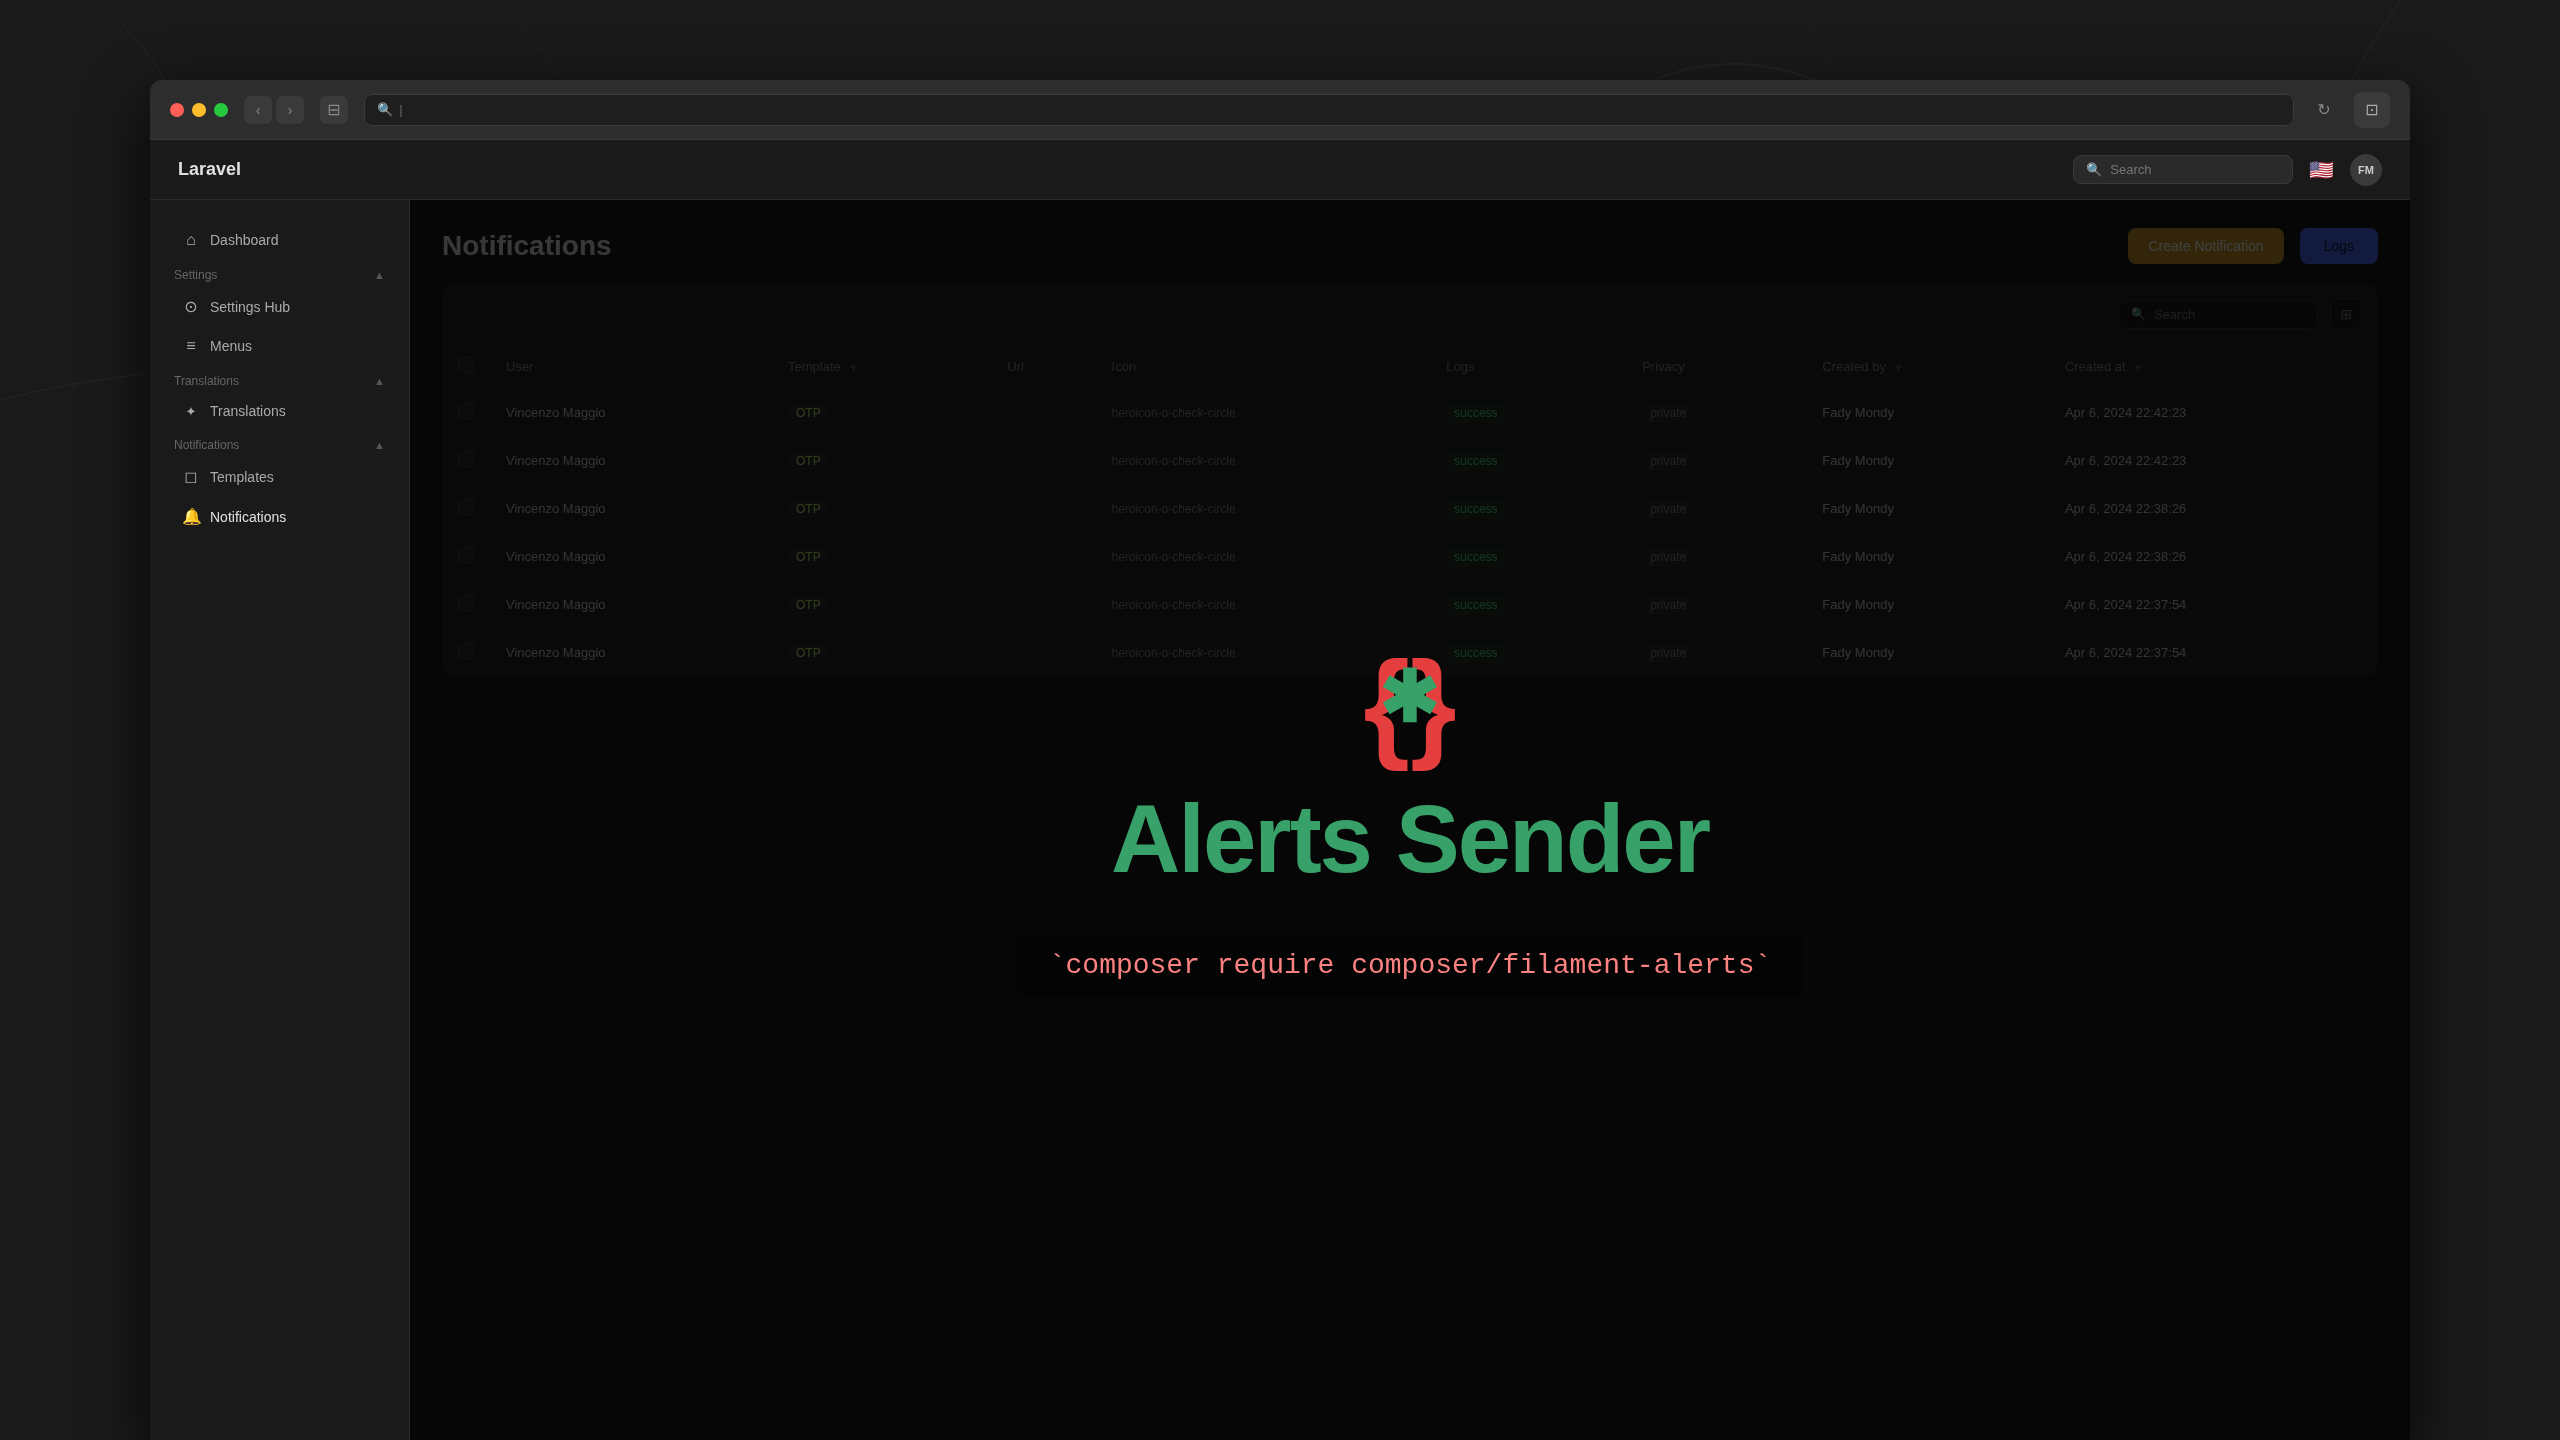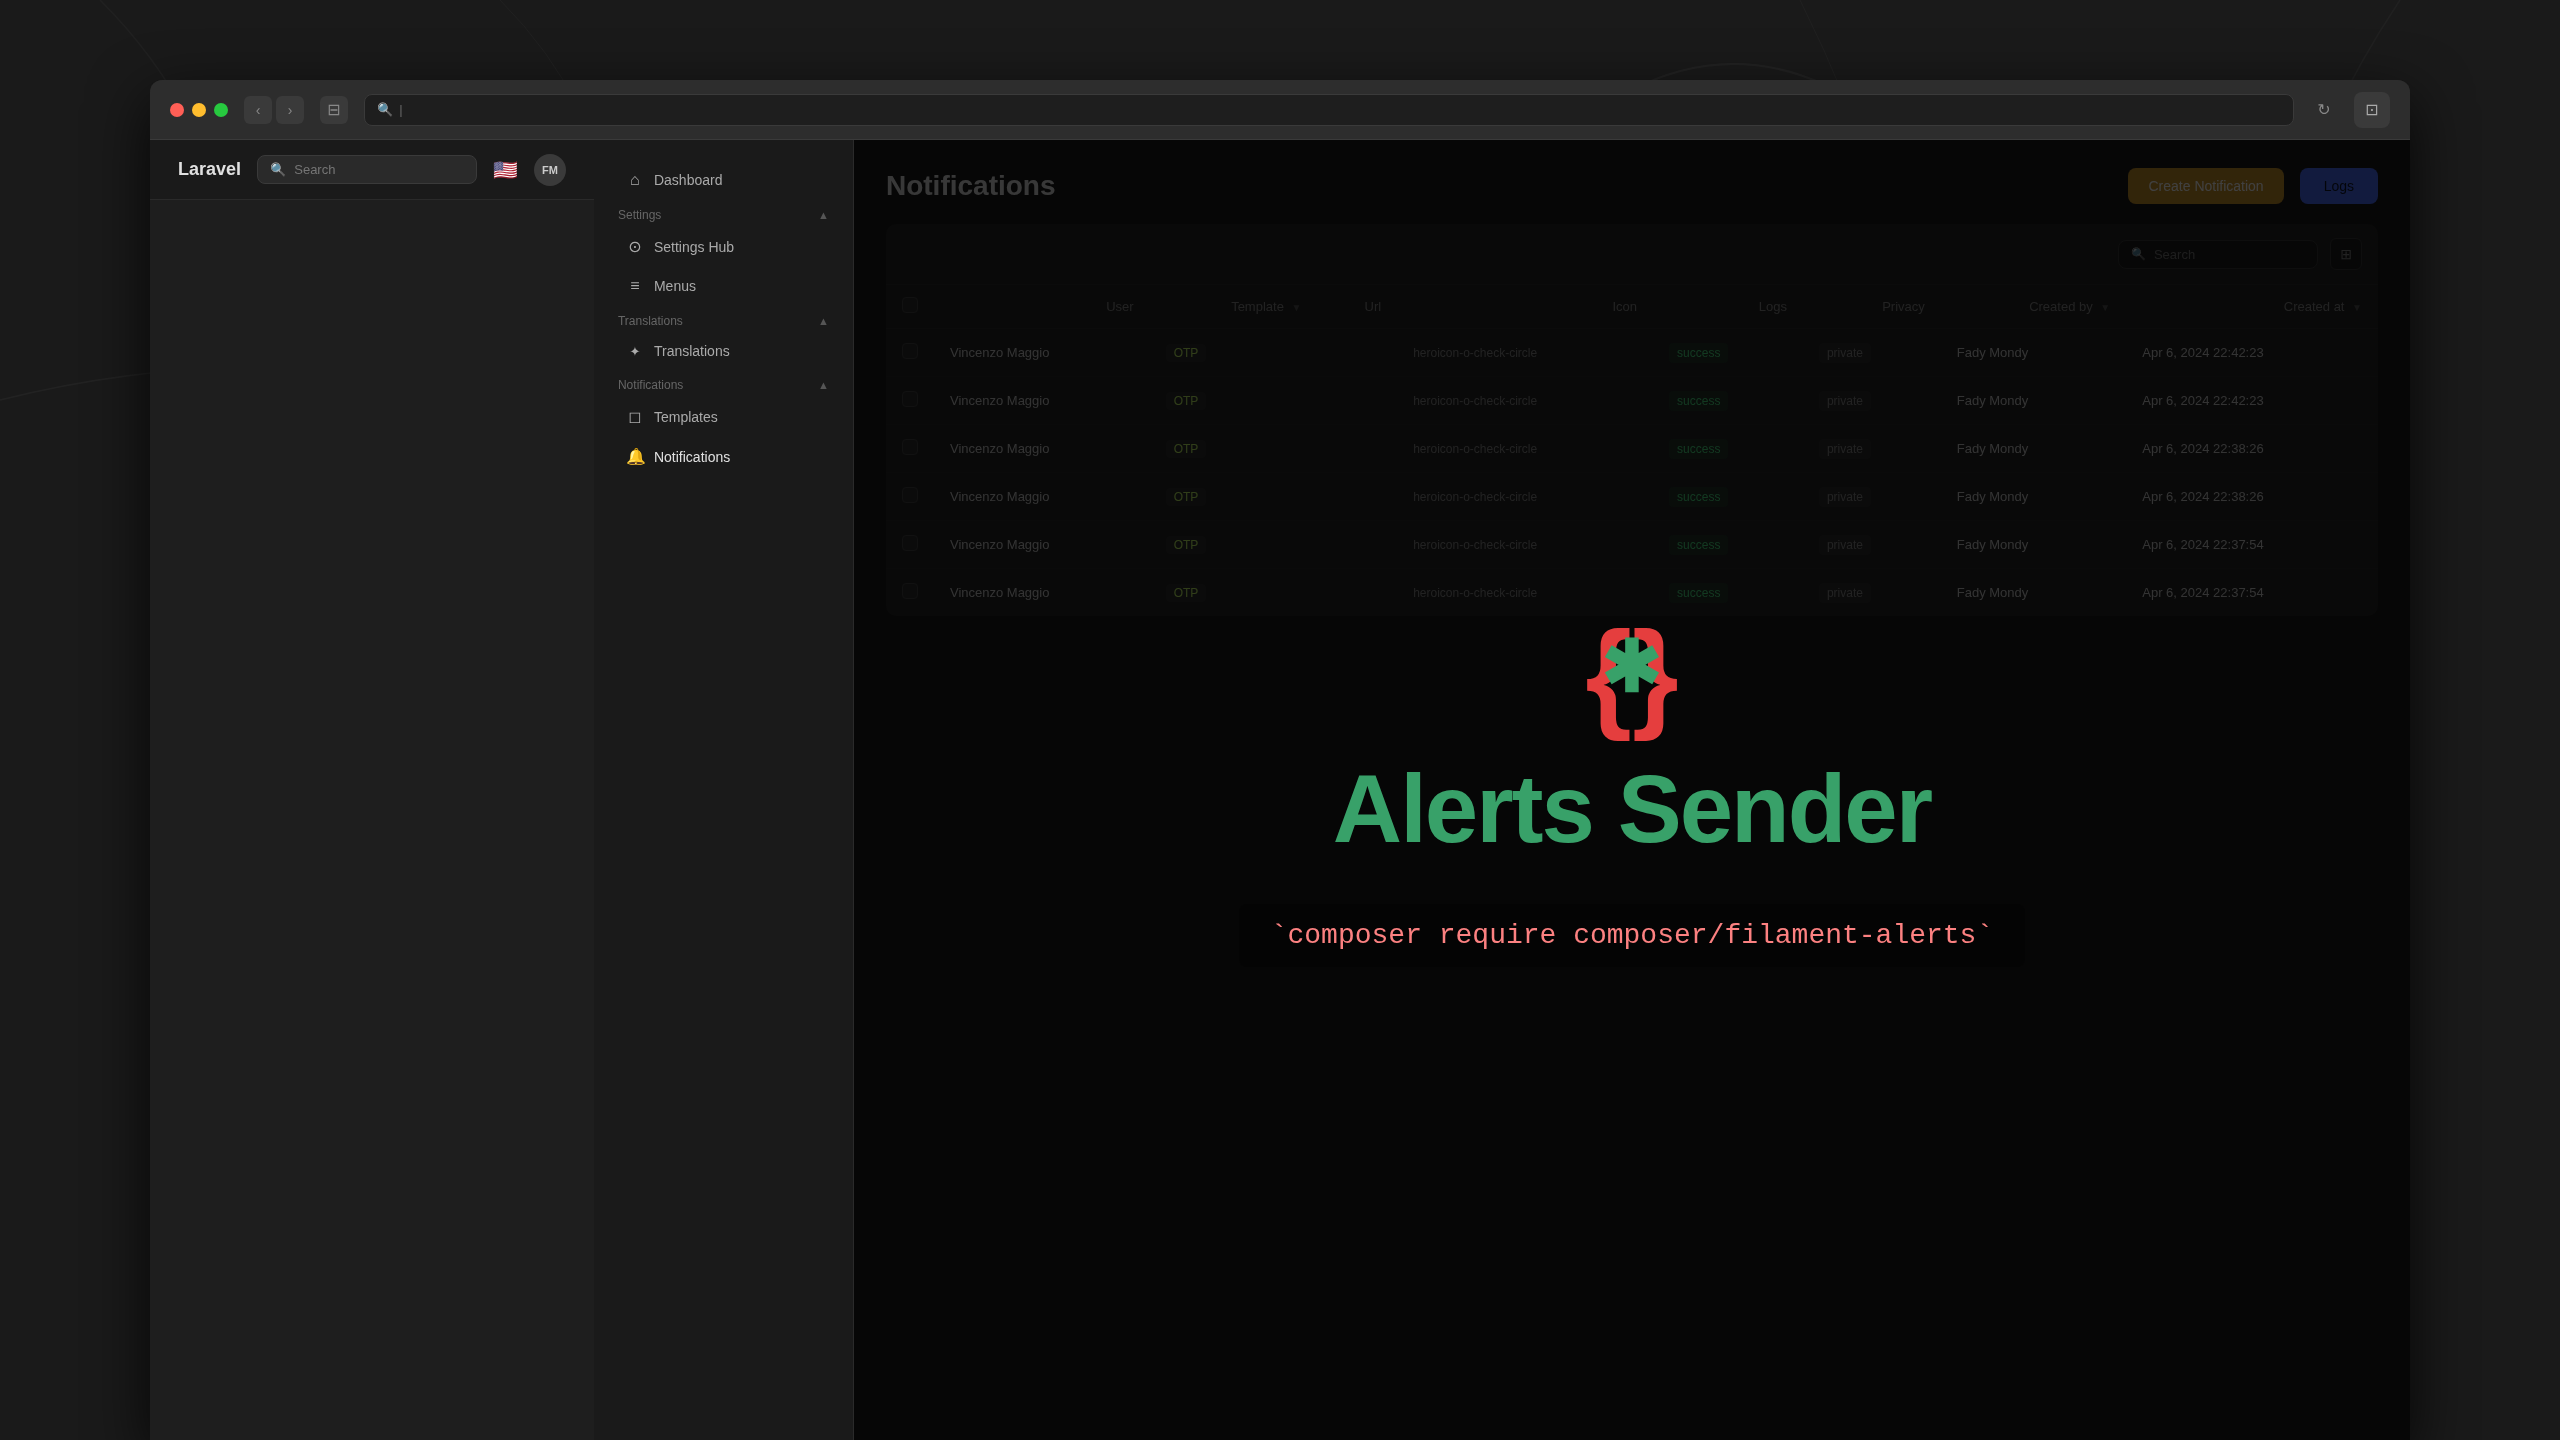--- a/index.html
+++ b/index.html
@@ -105,21 +105,21 @@
       border-radius: 8px;
       display: flex; align-items: center; justify-content: center;
       color: #aaa;
       font-size: 16px;
       cursor: pointer;
     }
 
     
     .app-layout {
       display: flex;
-      flex-direction: row;
+      flex-direction: column;
       height: calc(100% - 60px);
     }
 
     
     .top-nav {
       background: #1a1a1a;
       height: 60px;
       display: flex;
       align-items: center;
       padding: 0 28px;
@@ -314,21 +314,21 @@
     table {
       width: 100%;
       border-collapse: collapse;
     }
 
     thead tr {
       border-bottom: 1px solid #2e2e2e;
     }
 
     th {
-      text-align: right;
+      text-align: left;
       padding: 12px 16px;
       color: #888;
       font-size: 13px;
       font-weight: 500;
     }
 
     th .sort-arrow {
       display: inline-block;
       margin-left: 4px;
       font-size: 10px;

